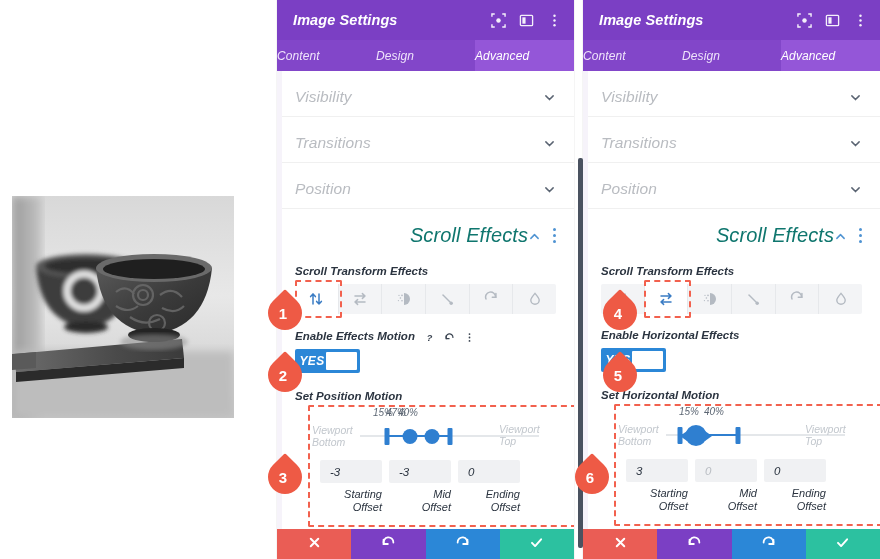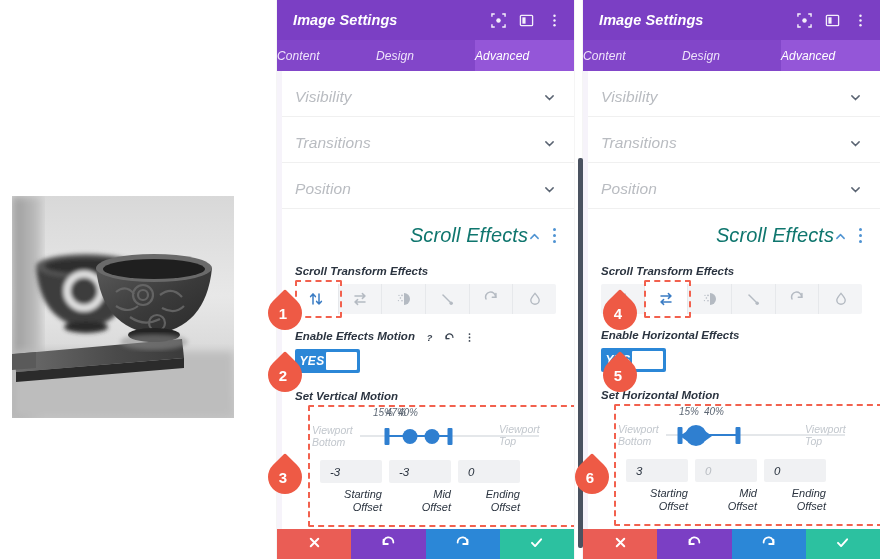--- a/index.html
+++ b/index.html
@@ -402,21 +402,21 @@
             <span class="mini-ico"><svg viewBox="0 0 16 16" fill="currentColor">
                 <circle cx="8" cy="3" r="1.3"></circle>
                 <circle cx="8" cy="8" r="1.3"></circle>
                 <circle cx="8" cy="13" r="1.3"></circle>
               </svg></span>
           </div>
           <div class="toggle">
             <span class="txt">YES</span>
             <span class="knob"></span>
           </div>
-          <div class="motion-title">Set Vertical Motion</div>
+          <div class="motion-title">Set Position Motion</div>
           <div class="motion-box">
             <div class="hl" style="left:-4px;top:-2px;width:269px;height:122px"></div>
             <div class="pct-row">
               <span class="pct" style="left:71px">15%</span>
               <span class="pct" style="left:84px">47%</span>
               <span class="pct" style="left:96px">40%</span>
             </div>
             <div class="track-row">
               <div class="vp-txt"><span>Viewport</span><br><span>Bottom</span></div>
               <div class="track">

